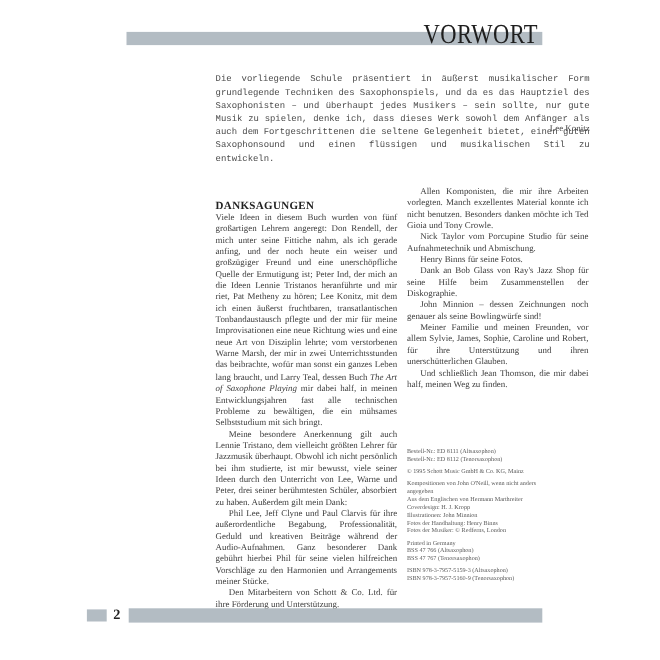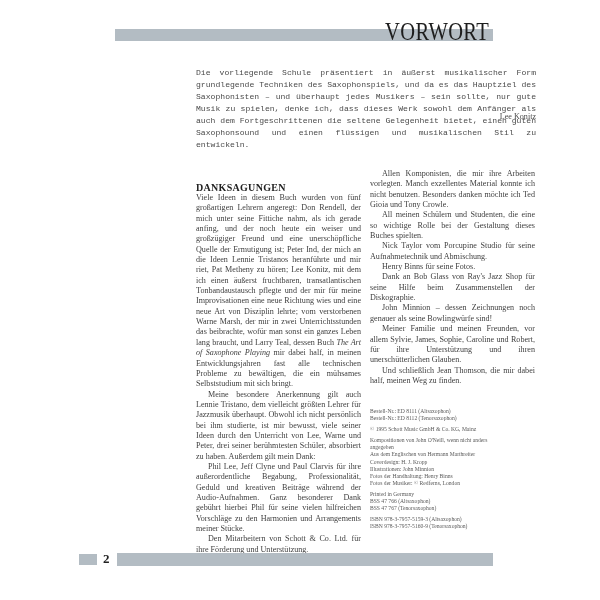--- a/index.html
+++ b/index.html
@@ -46,21 +46,20 @@
 
 <div class="col left">
   <p class="noindent"><span>Viele Ideen in diesem Buch wurden von fünf großartigen Lehrern angeregt: Don Rendell, der mich unter seine Fittiche nahm, als ich gerade anfing, und der noch heute ein weiser und großzügiger Freund und eine unerschöpfliche Quelle der Ermutigung ist; Peter Ind, der mich an die Ideen Lennie Tristanos heranführte und mir riet, Pat Metheny zu hören; Lee Konitz, mit dem ich einen äußerst fruchtbaren, transatlantischen Tonbandaustausch pflegte und der mir für meine Improvisationen eine neue Richtung wies und eine neue Art von Disziplin lehrte; vom verstorbenen Warne Marsh, der mir in zwei Unterrichtsstunden das beibrachte, wofür man sonst ein ganzes Leben lang braucht, und Larry Teal, dessen Buch</span> <em>The Art of Saxophone Playing</em><span> mir dabei half, in meinen Entwicklungsjahren fast alle technischen Probleme zu bewältigen, die ein mühsames Selbststudium mit sich bringt.</span></p>
   <p>Meine besondere Anerkennung gilt auch Lennie Tristano, dem vielleicht größten Lehrer für Jazzmusik überhaupt. Obwohl ich nicht persönlich bei ihm studierte, ist mir bewusst, viele seiner Ideen durch den Unterricht von Lee, Warne und Peter, drei seiner berühmtesten Schüler, absorbiert zu haben. Außerdem gilt mein Dank:</p>
   <p>Phil Lee, Jeff Clyne und Paul Clarvis für ihre außerordentliche Begabung, Professionalität, Geduld und kreativen Beiträge während der Audio-Aufnahmen. Ganz besonderer Dank gebührt hierbei Phil für seine vielen hilfreichen Vorschläge zu den Harmonien und Arrangements meiner Stücke.</p>
   <p>Den Mitarbeitern von Schott &amp; Co. Ltd. für ihre Förderung und Unterstützung.</p>
 </div>
 
 <div class="col right">
   <p>Allen Komponisten, die mir ihre Arbeiten vorlegten. Manch exzellentes Material konnte ich nicht benutzen. Besonders danken möchte ich Ted Gioia und Tony Crowle.</p>
-  <p>All meinen Schülern und Studenten, die eine so wichtige Rolle bei der Gestaltung dieses Buches spielten.</p>
   <p>Nick Taylor vom Porcupine Studio für seine Aufnahmetechnik und Abmischung.</p>
   <p>Henry Binns für seine Fotos.</p>
   <p>Dank an Bob Glass von Ray's Jazz Shop für seine Hilfe beim Zusammenstellen der Diskographie.</p>
   <p>John Minnion – dessen Zeichnungen noch genauer als seine Bowlingwürfe sind!</p>
   <p>Meiner Familie und meinen Freunden, vor allem Sylvie, James, Sophie, Caroline und Robert, für ihre Unterstützung und ihren unerschütterlichen Glauben.</p>
   <p>Und schließlich Jean Thomson, die mir dabei half, meinen Weg zu finden.</p>
 </div>
 
 <div class="small">
   <div class="blk">

